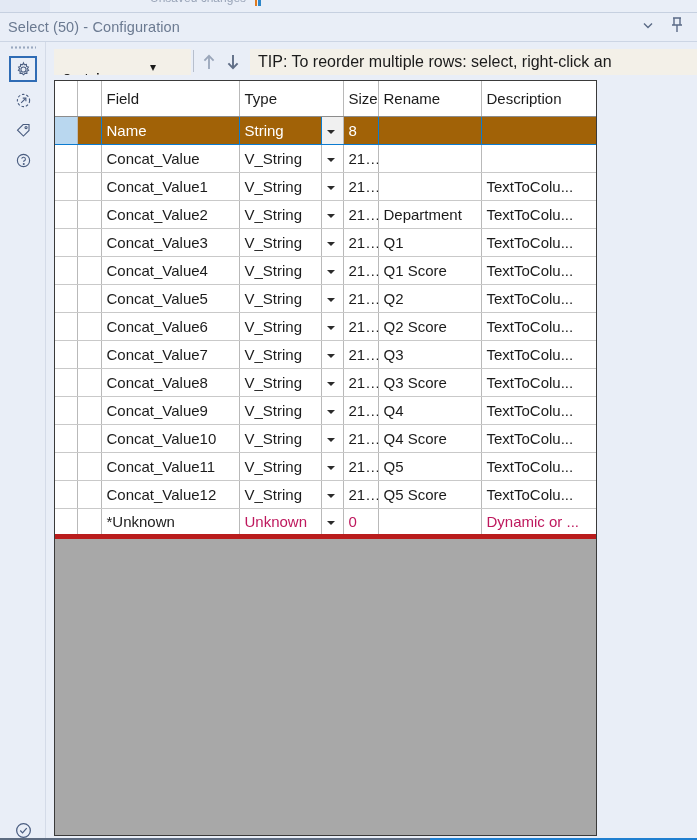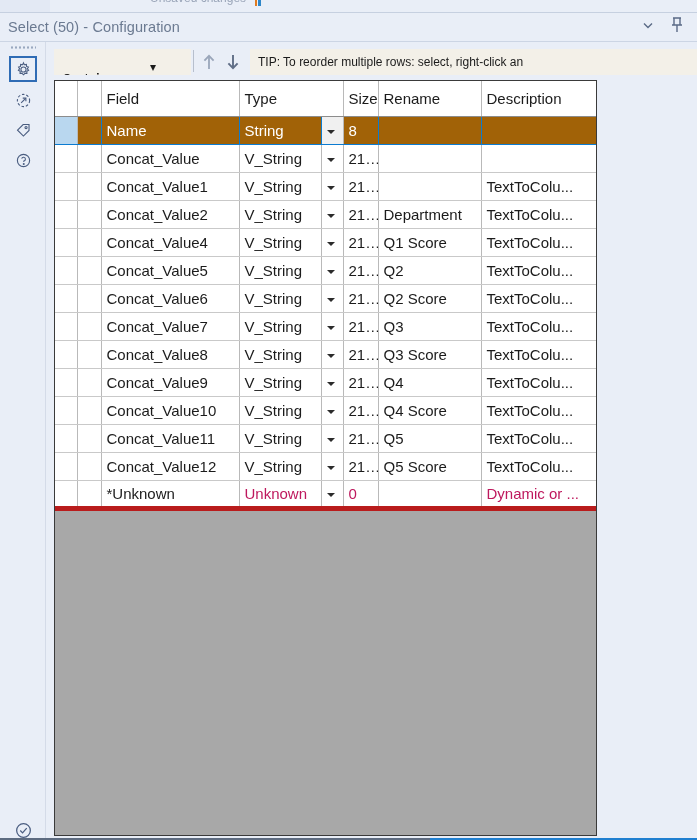--- a/index.html
+++ b/index.html
@@ -120,21 +120,21 @@
   .arrow-up { left: 150px; }
   .arrow-down { left: 174px; }
   .tip-box {
     position: absolute; left: 203px; top: 5px;
     width: 447px; height: 26px;
     background: #f3f0e8;
     overflow: hidden;
     display: flex; align-items: center;
   }
   .tip-text {
-    font-size: 12px; color: #1b1b1b; margin-left: 8px;
+    font-size: 16px; color: #1b1b1b; margin-left: 8px;
     white-space: nowrap;
   }
 
   
   .grid-wrap {
     position: absolute; left: 7px; top: 38px;
     width: 543px; height: 756px;
     border: 1px solid #3a3a3a;
     background: #a8a8a8;
     overflow: hidden;
@@ -370,20 +370,30 @@
               <td class="cell-field">Concat_Value2</td>
               <td class="cell-type">V_String</td>
               <td class="cell-drop"><span class="dd-tri"></span></td>
               <td class="cell-size">21…</td>
               <td class="cell-rename rename-hl">Department</td>
               <td class="cell-desc">TextToColu...</td>
             </tr>
             <tr>
               <td class="cell-check"></td>
               <td class="cell-indicator"></td>
+              <td class="cell-field">Concat_Value3</td>
+              <td class="cell-type">V_String</td>
+              <td class="cell-drop"><span class="dd-tri"></span></td>
+              <td class="cell-size">21…</td>
+              <td class="cell-rename rename-hl">Q1</td>
+              <td class="cell-desc">TextToColu...</td>
+            </tr>
+            <tr>
+              <td class="cell-check"></td>
+              <td class="cell-indicator"></td>
               <td class="cell-field">Concat_Value4</td>
               <td class="cell-type">V_String</td>
               <td class="cell-drop"><span class="dd-tri"></span></td>
               <td class="cell-size">21…</td>
               <td class="cell-rename rename-hl">Q1 Score</td>
               <td class="cell-desc">TextToColu...</td>
             </tr>
             <tr>
               <td class="cell-check"></td>
               <td class="cell-indicator"></td>

